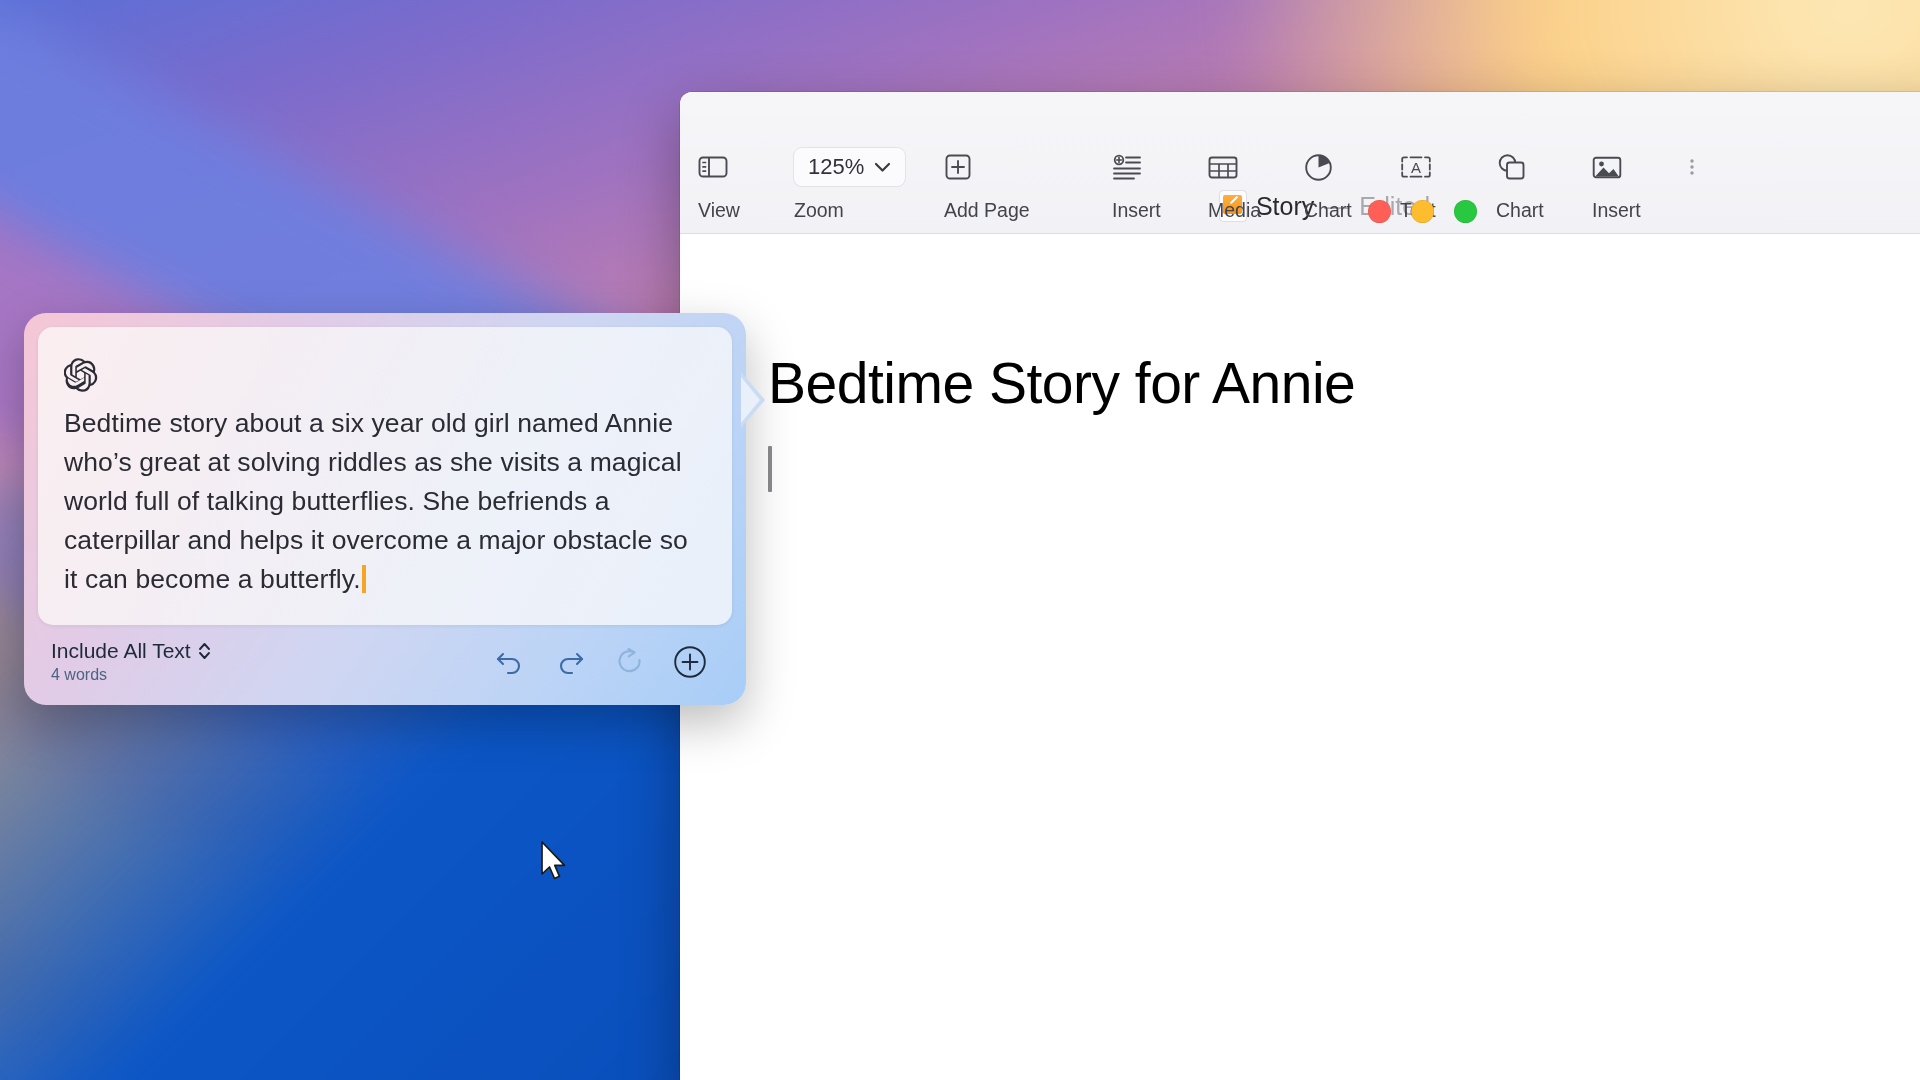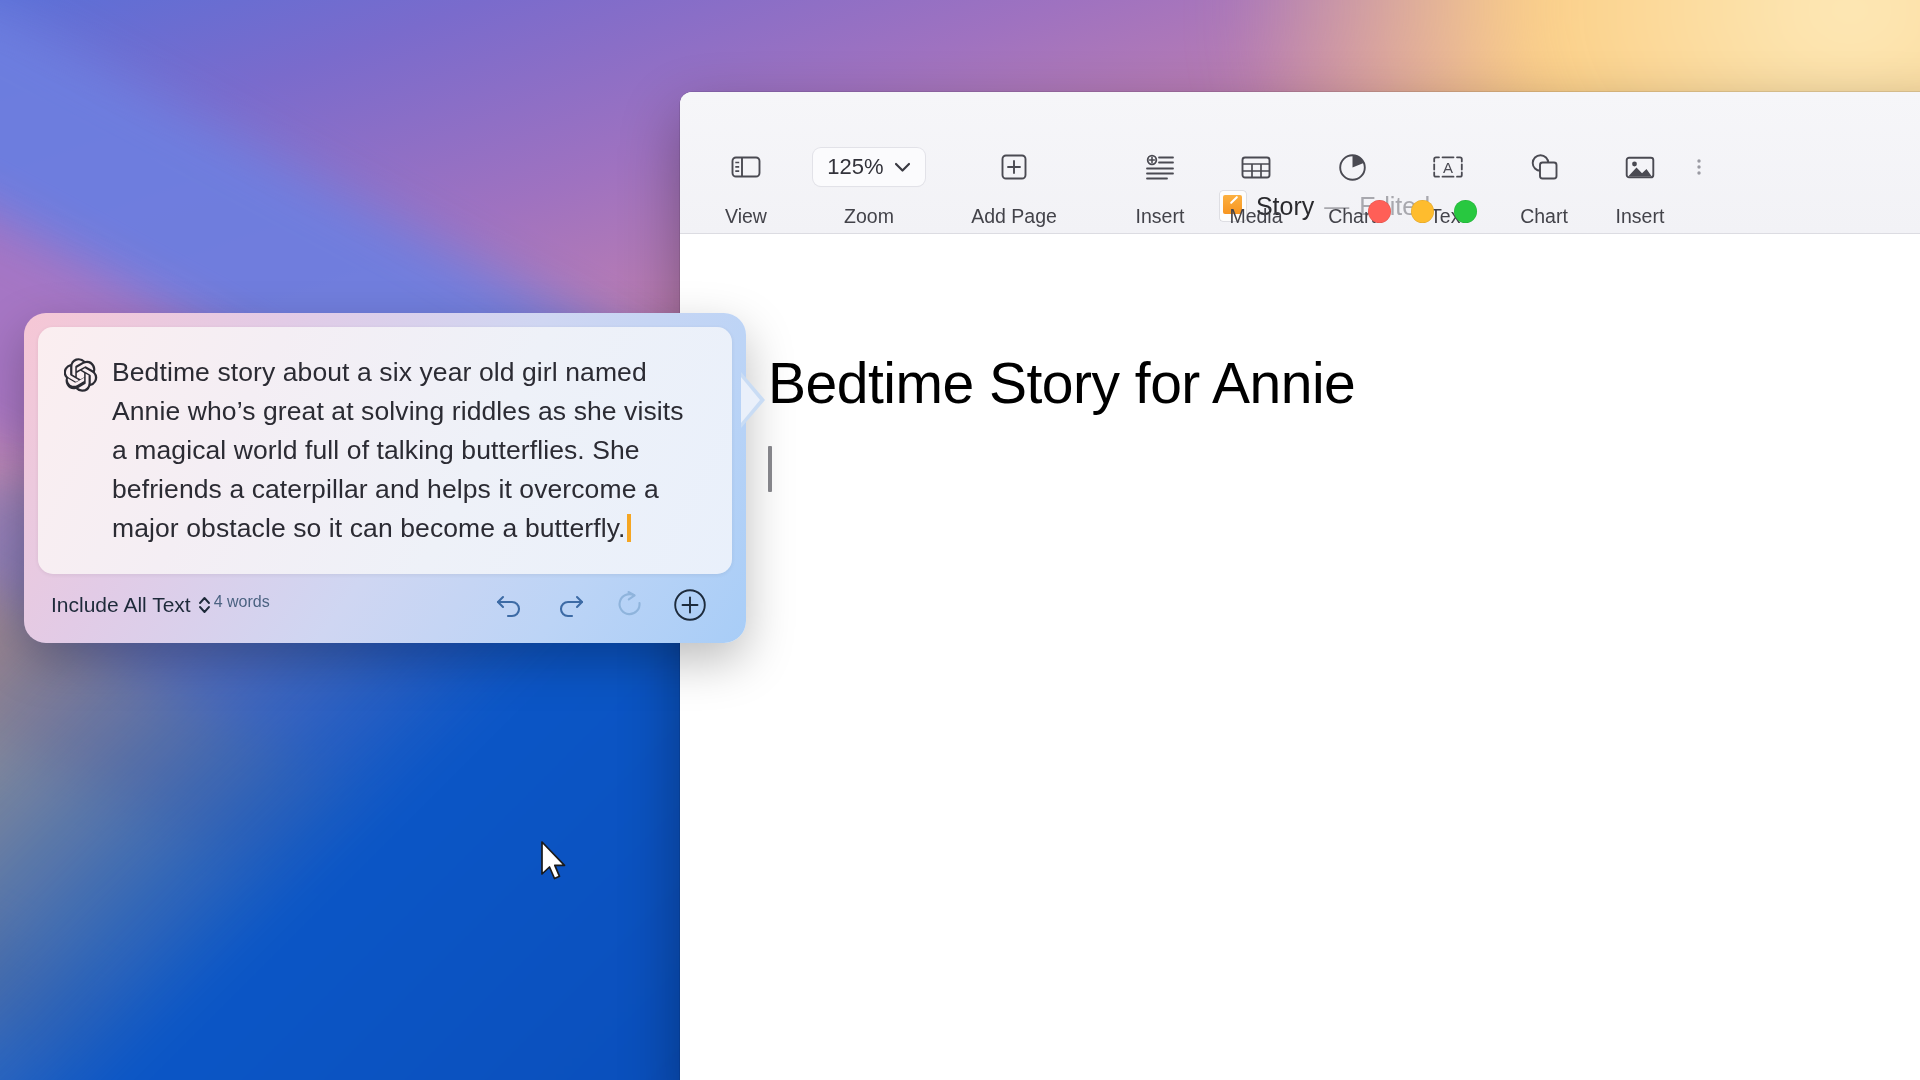--- a/index.html
+++ b/index.html
@@ -78,24 +78,24 @@
   }
   .title-name { font-weight:normal; color:#2a2a2e; }
   .title-dash { color:#a8a8ae; }
   .title-state { color:#a8a8ae; }
 
   #toolbar {
     position:absolute; bottom:0; left:0; width:100%; height:88px;
     display:flex; align-items:flex-start; padding-left:18px;
   }
   .tb-item {
-    display:flex; flex-direction:column; align-items:center; justify-content:flex-start;
+    display:flex; flex-direction:column; align-items:flex-start; justify-content:flex-start;
     min-width:96px; padding-top:4px; cursor:default;
   }
-  .tb-label { font-size:19.5px; color:#43434a; margin-top:20px; white-space:nowrap; }
+  .tb-label { font-size:19.5px; color:#43434a; margin-top:14px; white-space:nowrap; }
   .tb-glyph { height:36px; display:flex; align-items:center; justify-content:center; }
   .tb-gap { width:28px; }
 
   .zoom-pill {
     display:flex; align-items:center; gap:10px;
     height:38px; padding:0 14px; border-radius:8px;
     background:#fbfbfd; box-shadow:0 0 0 1px #e2e2e8, 0 1px 1px rgba(0,0,0,.05);
   }
   .zoom-val { font-size:22px; color:#32323a; font-weight:500; }
 
@@ -121,34 +121,34 @@
     background:linear-gradient(125deg,#f6c7d5 0%,#e2cbe6 28%,#cfd6f2 55%,#bcd4f6 78%,#a8cdf7 100%);
     box-shadow:0 18px 48px rgba(0,0,0,.26);
     overflow:hidden; z-index:20;
   }
   #pop-card {
     position:relative; margin:11px 11px 0 11px;
     background:linear-gradient(118deg,#fbeef0 0%,#f4eef4 30%,#eef1f8 62%,#e9f0fb 100%);
     border-radius:15px; padding:26px 28px 26px 26px;
     box-shadow:0 1px 4px rgba(0,0,0,.07);
   }
-  #pop-body { display:flex; gap:14px; }
+  #pop-body { display:flex; gap:8px;flex-direction:column; }
   #gpt-logo { flex:0 0 auto; margin-top:5px; }
   #pop-text {
     font-size:26.5px; line-height:39px; color:#2b2b33; letter-spacing:.1px;
   }
   #pop-caret {
     display:inline-block; width:4px; height:28px; background:#f5a623;
     vertical-align:-5px; margin-left:1px;
   }
   #pop-footer {
     display:flex; align-items:center; justify-content:space-between;
     padding:14px 24px 18px 24px;
   }
-  #pop-footer-left { display:flex; gap:3px; }
+  #pop-footer-left { display:flex; flex-direction:column; gap:3px; }
   .include-row { display:flex; align-items:center; gap:7px; }
   .include-label { font-size:21px; color:#1e2a3a; }
   .steppers { display:flex; flex-direction:column; line-height:7px; color:#1e2a3a; font-size:13px; }
   .word-count { font-size:16px; color:#4c6382; }
   #pop-actions { display:flex; align-items:center; gap:26px; padding-right:12px; }
   .act { width:34px; height:34px; display:flex; align-items:center; justify-content:center; cursor:default; }
 
   
   #pop-tail {
     position:absolute; left:741px; top:372px; width:26px; height:56px; z-index:21;

